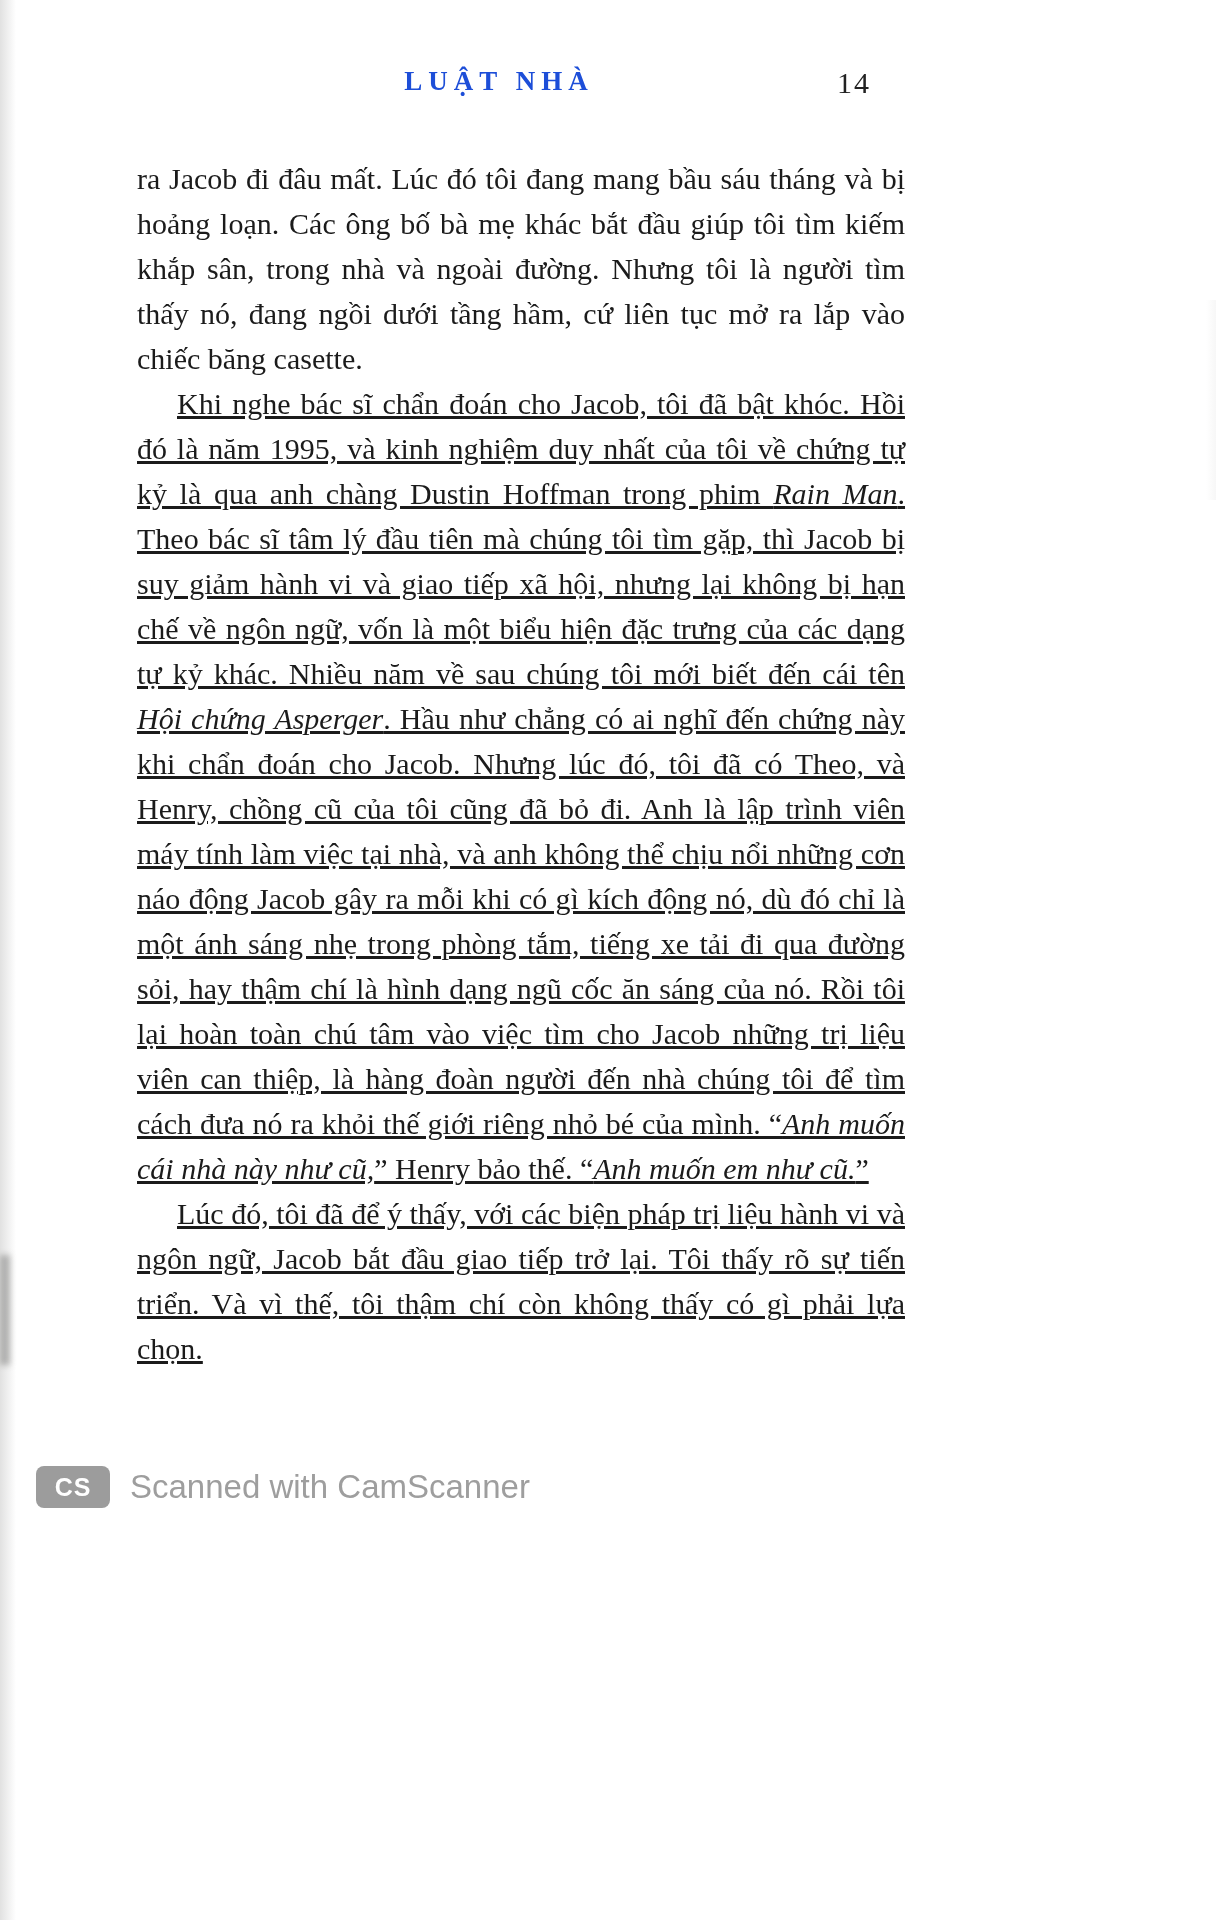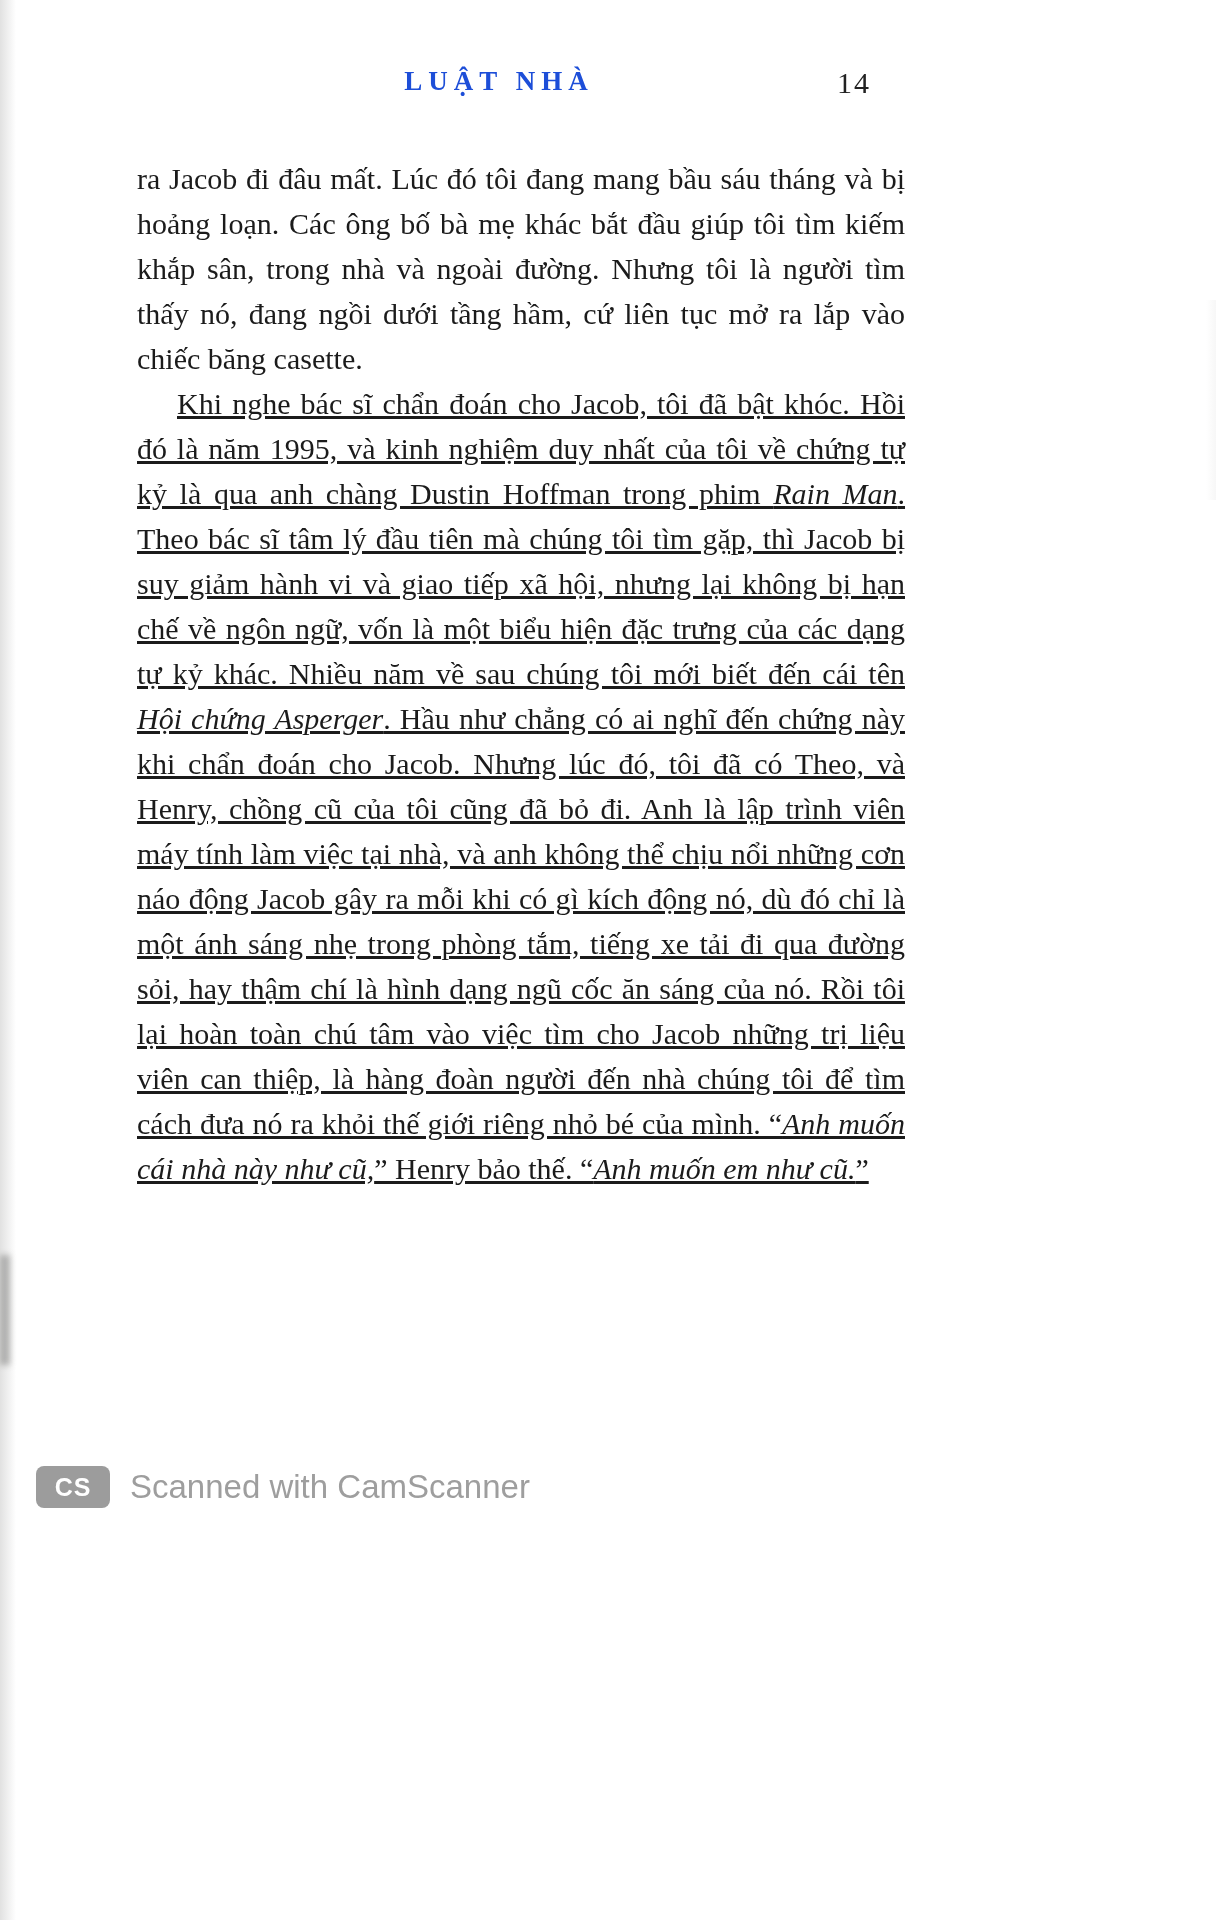--- a/index.html
+++ b/index.html
@@ -101,18 +101,19 @@
 <header class="running-header">
   <span class="title">LUẬT NHÀ</span>
   <span class="page-num">14</span>
 </header>
 
 <main class="body-text">
   <p><span>ra Jacob đi đâu mất. Lúc đó tôi đang mang bầu sáu tháng và bị hoảng loạn. Các ông bố bà mẹ khác bắt đầu giúp tôi tìm kiếm khắp sân, trong nhà và ngoài đường. Nhưng tôi là người tìm thấy nó, đang ngồi dưới tầng hầm, cứ liên tục mở ra lắp vào chiếc băng casette.</span></p>
 
   <p><span>Khi nghe bác sĩ chẩn đoán cho Jacob, tôi đã bật khóc. Hồi đó là năm 1995, và kinh nghiệm duy nhất của tôi về chứng tự kỷ là qua anh chàng Dustin Hoffman trong phim </span><span class="italic">Rain Man</span><span>. Theo bác sĩ tâm lý đầu tiên mà chúng tôi tìm gặp, thì Jacob bị suy giảm hành vi và giao tiếp xã hội, nhưng lại không bị hạn chế về ngôn ngữ, vốn là một biểu hiện đặc trưng của các dạng tự kỷ khác. Nhiều năm về sau chúng tôi mới biết đến cái tên </span><span class="italic">Hội chứng Asperger</span><span>. Hầu như chẳng có ai nghĩ đến chứng này khi chẩn đoán cho Jacob. Nhưng lúc đó, tôi đã có Theo, và Henry, chồng cũ của tôi cũng đã bỏ đi. Anh là lập trình viên máy tính làm việc tại nhà, và anh không thể chịu nổi những cơn náo động Jacob gây ra mỗi khi có gì kích động nó, dù đó chỉ là một ánh sáng nhẹ trong phòng tắm, tiếng xe tải đi qua đường sỏi, hay thậm chí là hình dạng ngũ cốc ăn sáng của nó. Rồi tôi lại hoàn toàn chú tâm vào việc tìm cho Jacob những trị liệu viên can thiệp, là hàng đoàn người đến nhà chúng tôi để tìm cách đưa nó ra khỏi thế giới riêng nhỏ bé của mình. “</span><span class="italic">Anh muốn cái nhà này như cũ,</span><span>” Henry bảo thế. “</span><span class="italic">Anh muốn em như cũ.</span><span>”</span></p>
 
+  <p><span>Lúc đó, tôi đã để ý thấy, với các biện pháp trị liệu hành vi và ngôn ngữ, Jacob bắt đầu giao tiếp trở lại. Tôi thấy rõ sự tiến triển. Và vì thế, tôi thậm chí còn không thấy có gì phải lựa chọn.</span></p>
 </main>
 
 <footer class="camscanner-footer">
   <span class="cs-logo">CS</span>
   <span class="cs-text">Scanned with CamScanner</span>
 </footer>
 
 </body></html>

